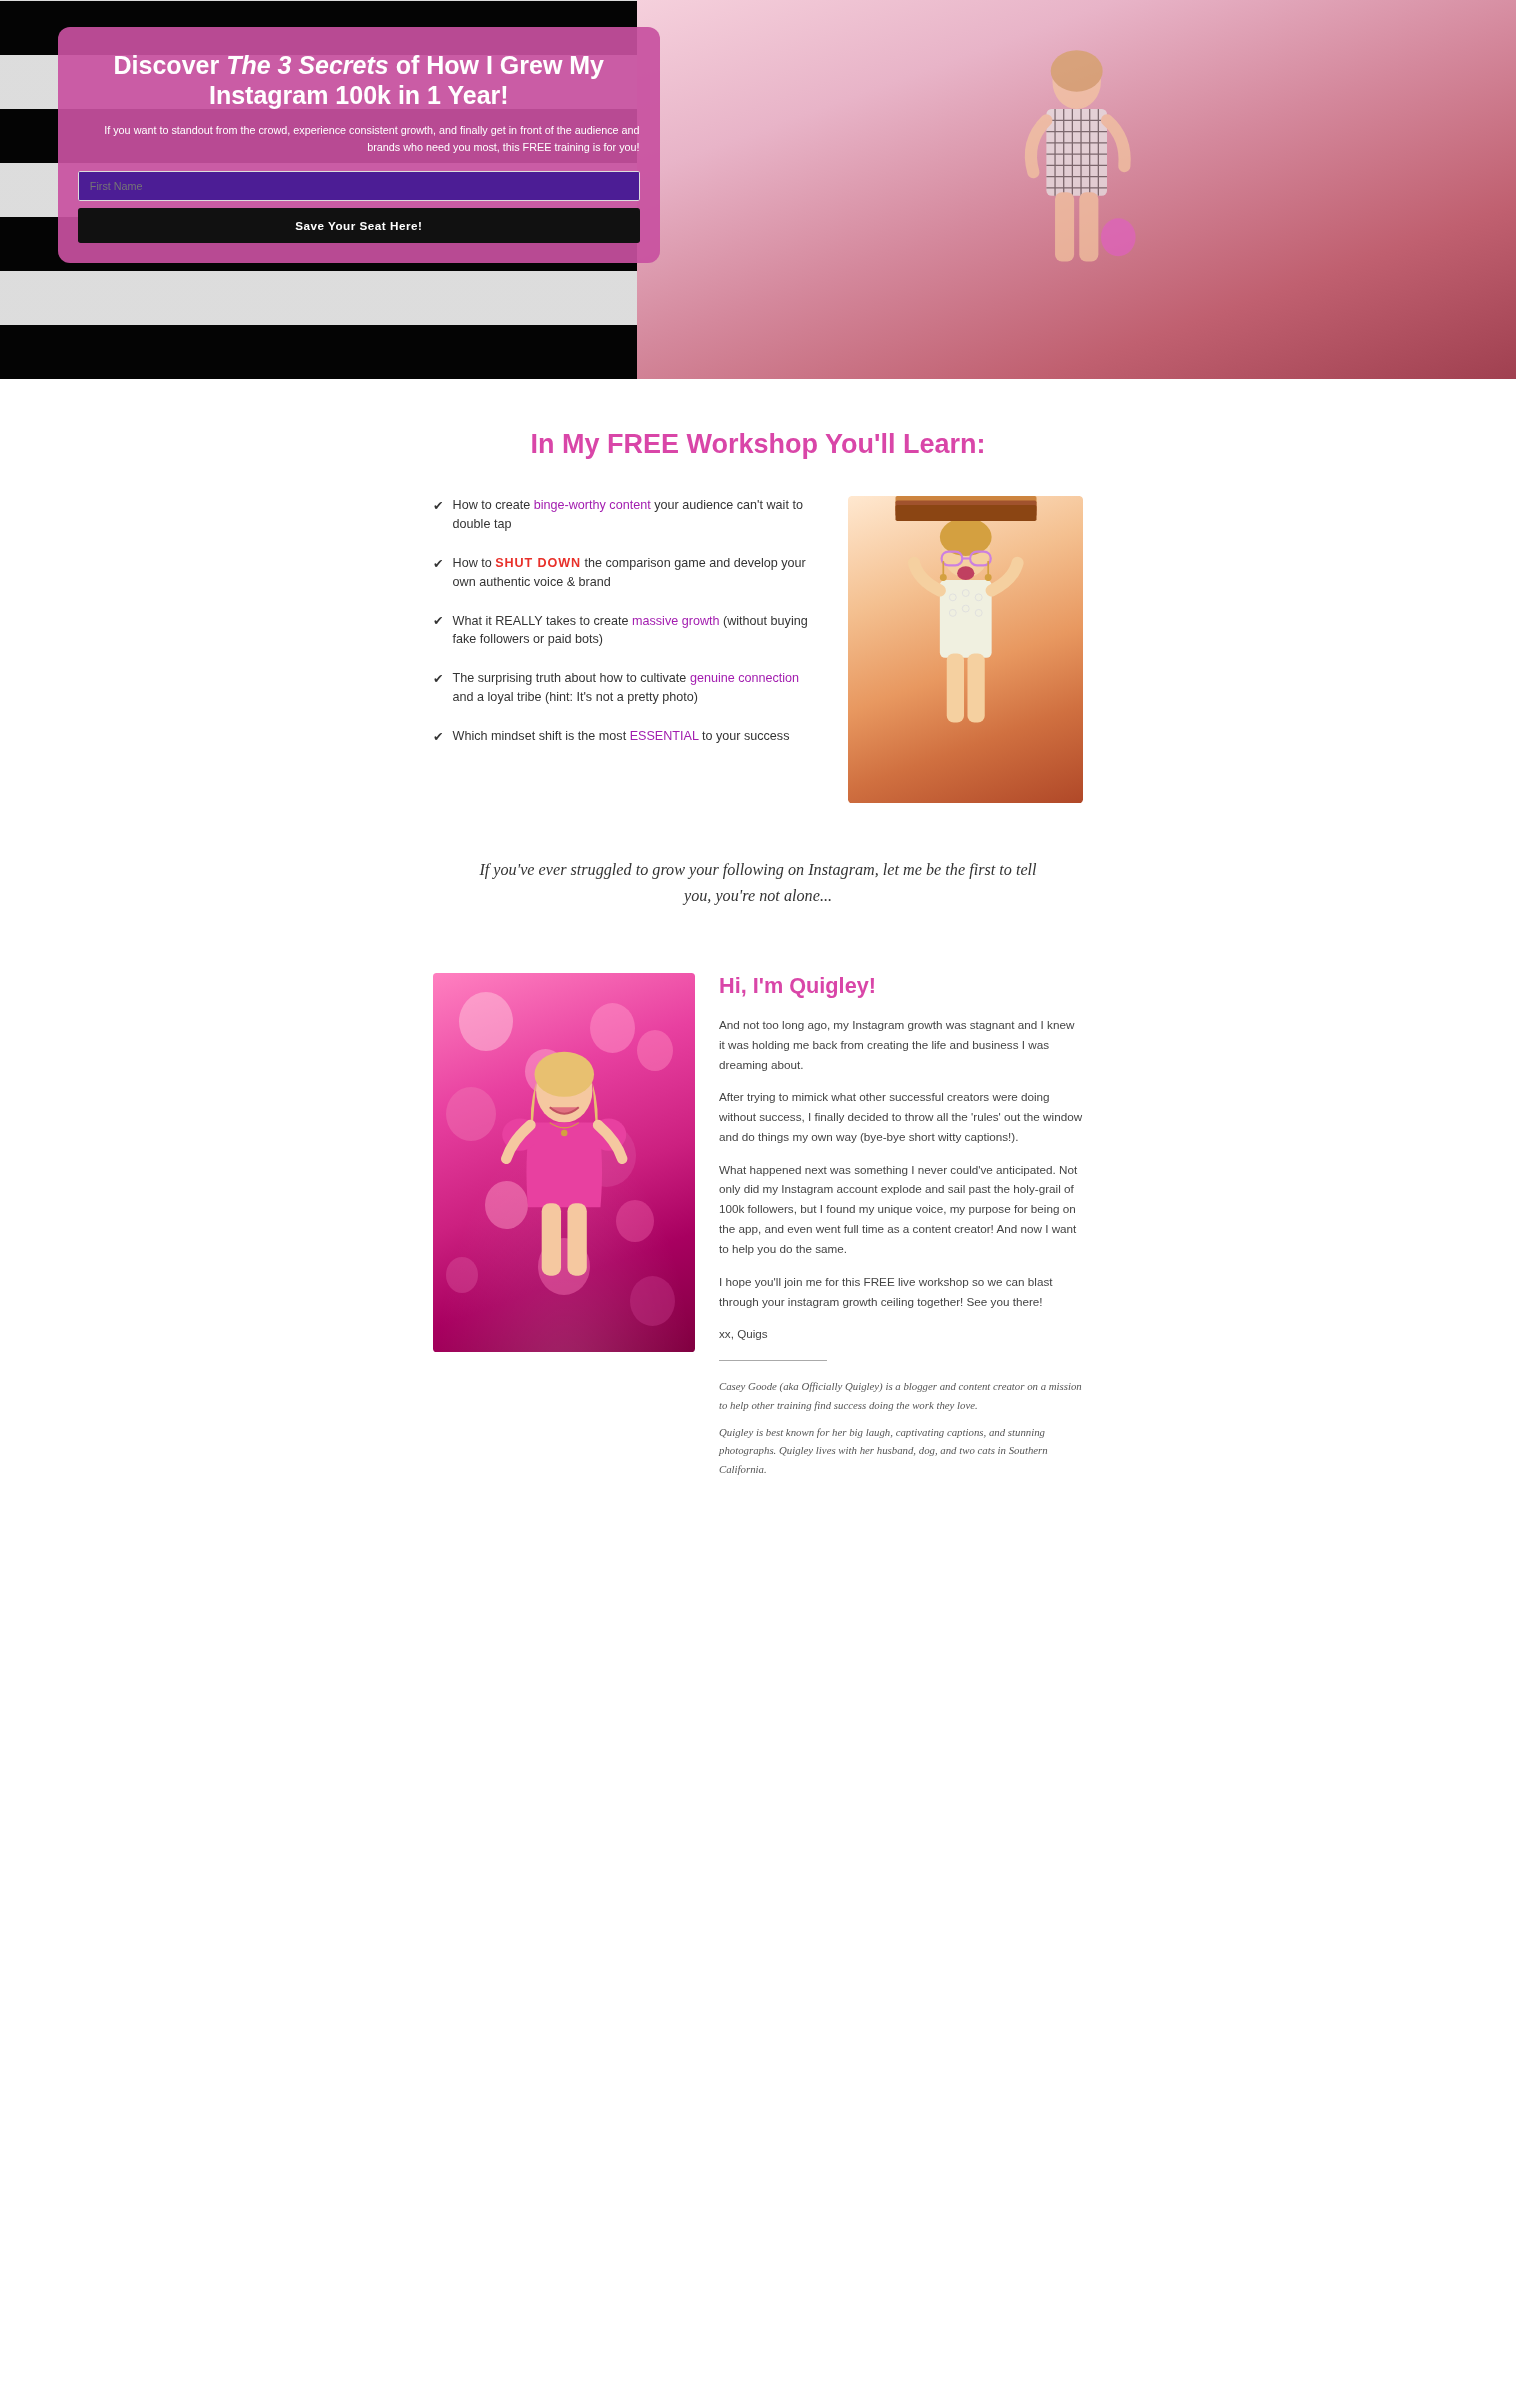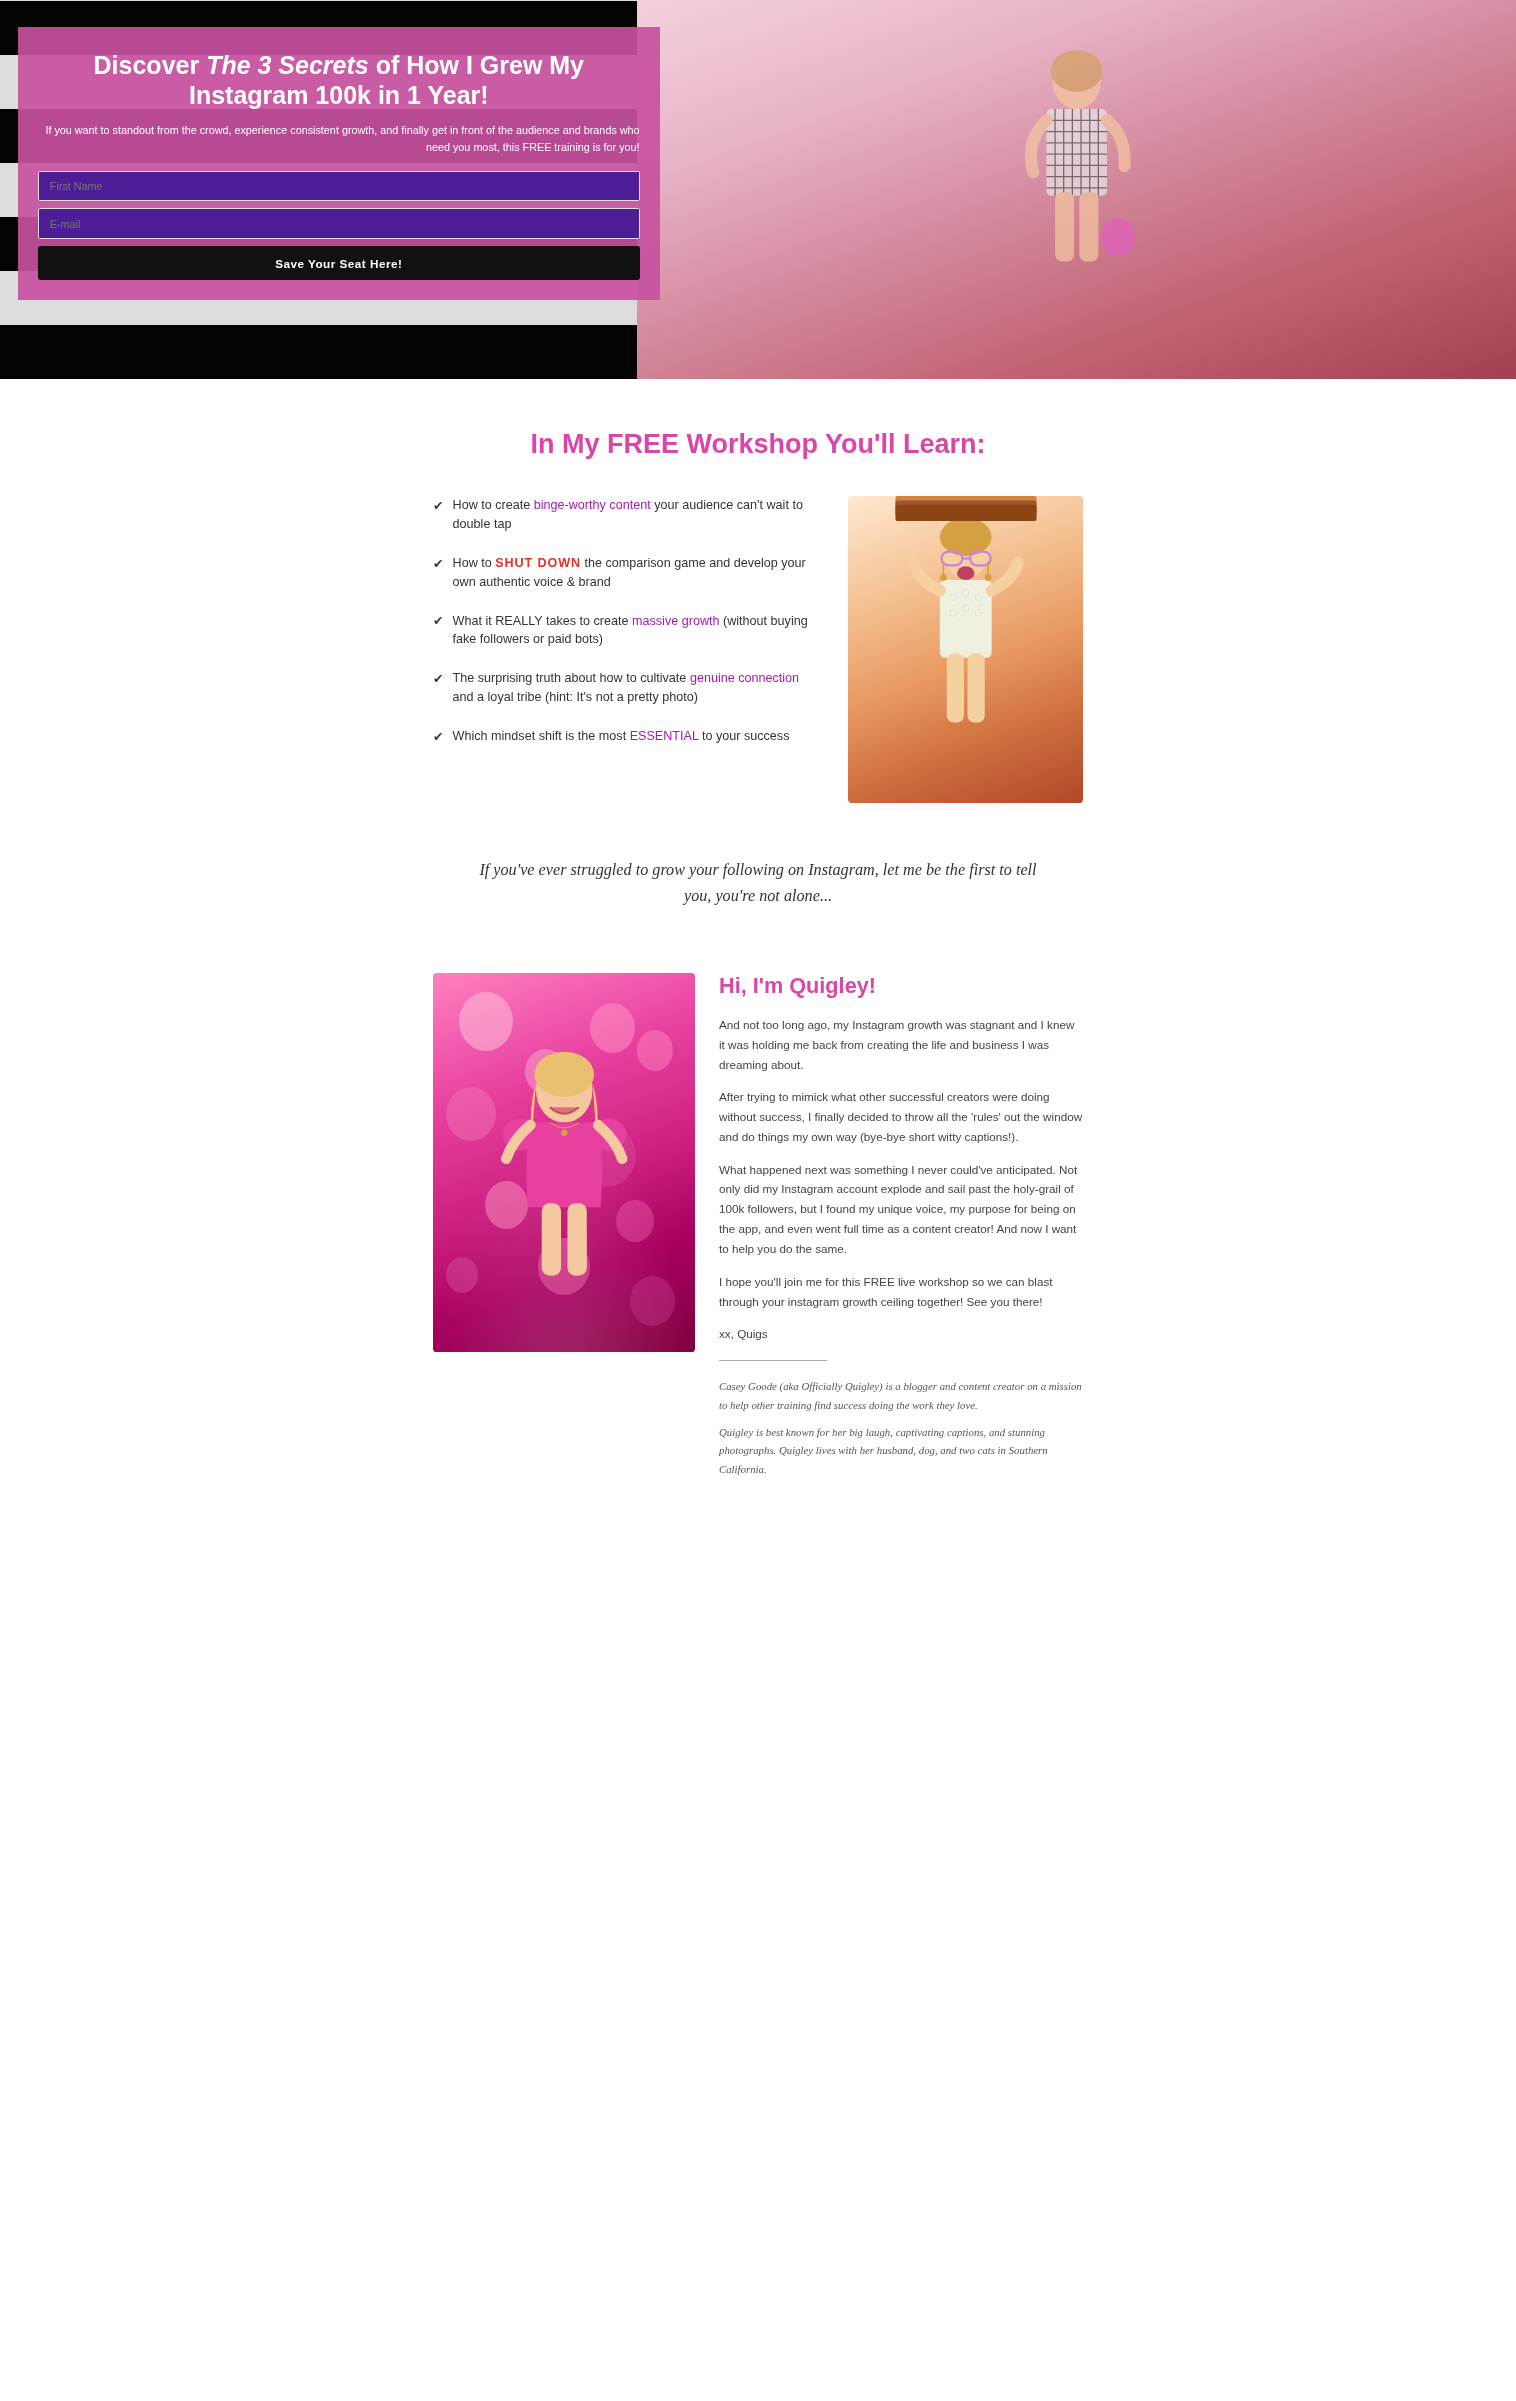--- a/index.html
+++ b/index.html
@@ -51,21 +51,22 @@
     .hero-content {
       position: relative;
       z-index: 10;
       width: 45%;
       min-width: 289px;
       padding: 27px 22.6px 27px 18px;
     }
     .hero-box {
       background: rgba(200, 80, 160, 0.92);
       padding: 22.6px 20px 20px;
-      border-radius: 1px;
+      border-radius: 12px;
+      margin-left: 40px;
     }
     .hero-title {
       font-family: Arial, sans-serif;
       font-size: 25px;
       font-weight: 900;
       color: #fff;
       line-height: 1.2;
       text-align: center;
       margin-bottom: 12.6px;
     }
@@ -311,21 +312,20 @@
     </div>
   </div>
 
   <div class="hero-content">
     <div class="hero-box">
       <h1 class="hero-title">
         <span>Discover </span><em>The 3 Secrets</em><span> of How I Grew My Instagram 100k in 1 Year!</span>
       </h1>
       <p class="hero-subtitle">If you want to standout from the crowd, experience consistent growth, and finally get in front of the audience and brands who need you most, this FREE training is for you!</p>
       <input class="hero-input" type="text" placeholder="First Name" style="">
-      <input class="hero-input" type="email" placeholder="E-mail" style="">
       <button class="hero-button">Save Your Seat Here!</button>
     </div>
   </div>
 </section>
 
 <section class="workshop-section">
   <h2 class="workshop-title">In My FREE Workshop You'll Learn:</h2>
 
   <div class="workshop-content">
     <ul class="workshop-list">

